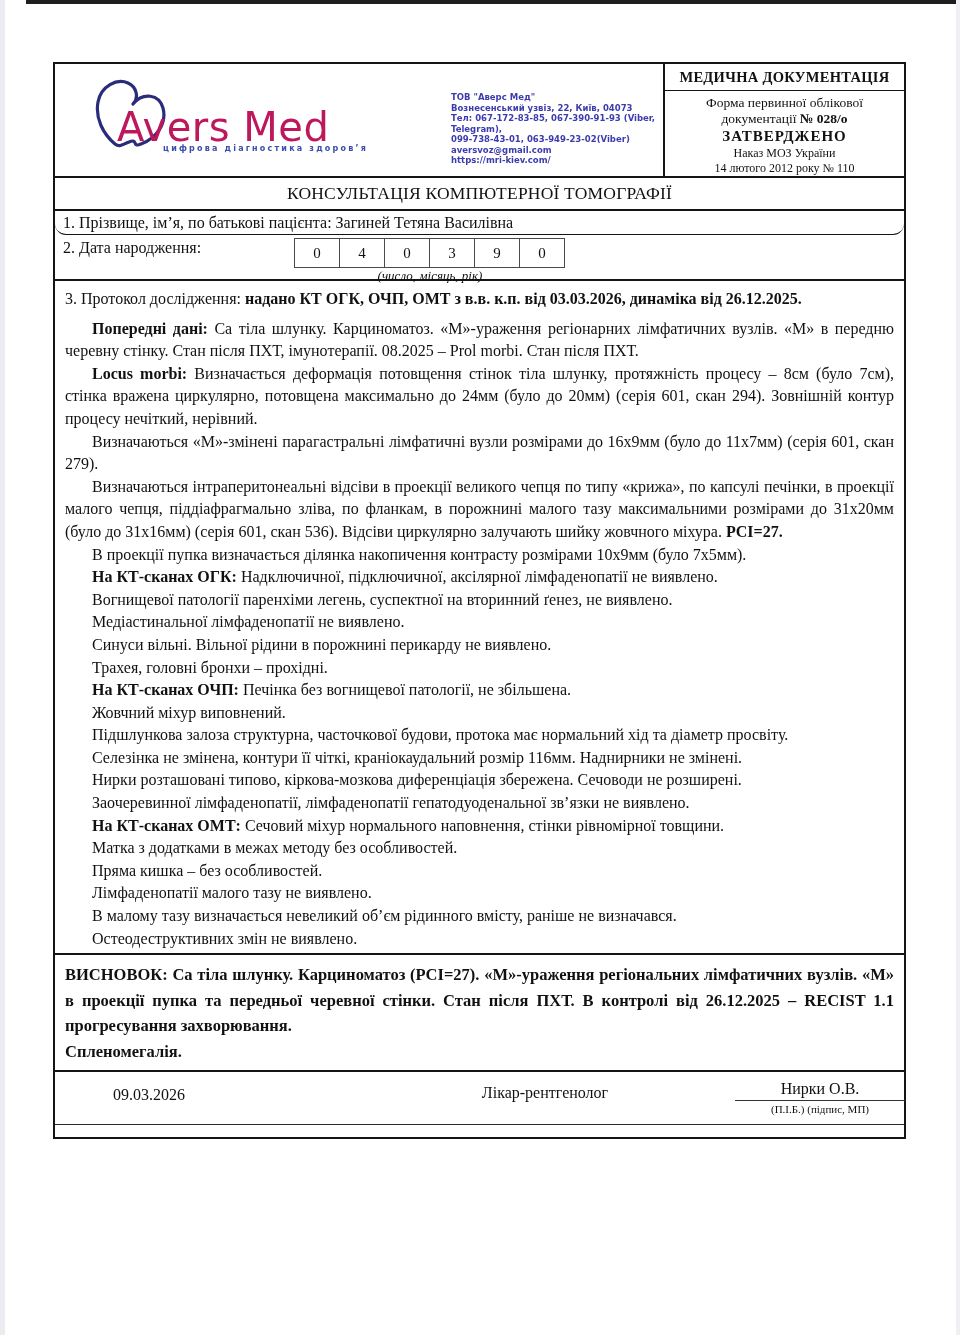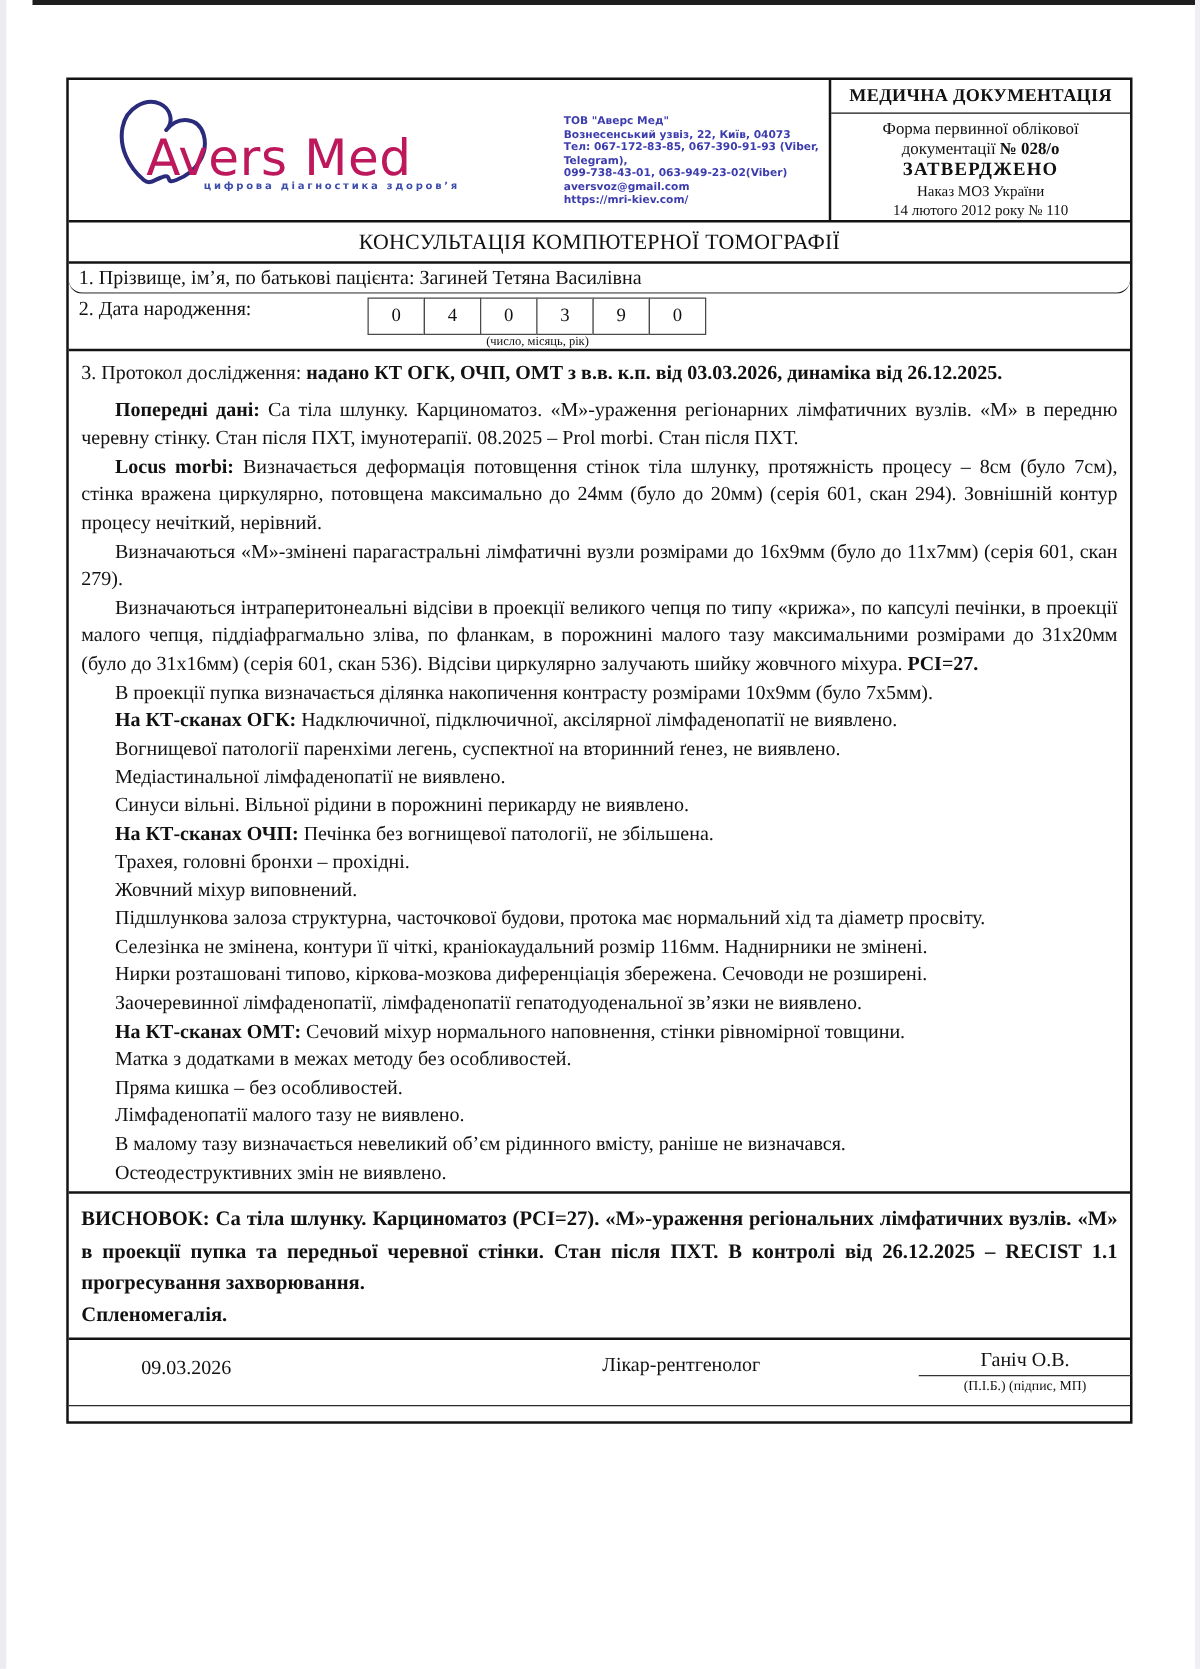--- a/index.html
+++ b/index.html
@@ -61,21 +61,21 @@
     position:relative;height:46px;border-bottom:2px solid #141414;box-sizing:border-box;
   }
   .row2-label{position:absolute;left:8px;top:4px;font-size:16px;}
   .dob-boxes{position:absolute;left:240px;top:3px;display:flex;}
   .digit-box{
     width:44px;height:28px;border:1px solid #4a4a4a;margin-left:-1px;
     display:flex;align-items:center;justify-content:center;font-size:15px;
     background:#fff;
   }
   .dob-caption{
-    position:absolute;left:240px;top:33px;width:270px;text-align:center;font-size:10px;
+    position:absolute;left:240px;top:33px;width:270px;text-align:center;font-size:13px;font-style:italic;
   }
 
   
   .protocol{padding:7px 10px 3px 10px;font-size:16px;line-height:22.6px;}
   .protocol p{margin:0;text-align:justify;}
   .p-intro{margin-bottom:7px !important;}
   .para{text-indent:27px;}
 
   
   .conclusion{
@@ -154,22 +154,22 @@
     <div>
         <p class="para"><b>Попередні дані:</b> Са тіла шлунку. Карциноматоз. «М»-ураження регіонарних лімфатичних вузлів. «М» в передню черевну стінку. Стан після ПХТ, імунотерапії. 08.2025 – Prol morbi. Стан після ПХТ.</p>
         <p class="para"><b>Locus morbi:</b> Визначається деформація потовщення стінок тіла шлунку, протяжність процесу – 8см (було 7см), стінка вражена циркулярно, потовщена максимально до 24мм (було до 20мм) (серія 601, скан 294). Зовнішній контур процесу нечіткий, нерівний.</p>
         <p class="para">Визначаються «М»-змінені парагастральні лімфатичні вузли розмірами до 16х9мм (було до 11х7мм) (серія 601, скан 279).</p>
         <p class="para">Визначаються інтраперитонеальні відсіви в проекції великого чепця по типу «крижа», по капсулі печінки, в проекції малого чепця, піддіафрагмально зліва, по фланкам, в порожнині малого тазу максимальними розмірами до 31х20мм (було до 31х16мм) (серія 601, скан 536). Відсіви циркулярно залучають шийку жовчного міхура. <b>PCI=27.</b></p>
         <p class="para">В проекції пупка визначається ділянка накопичення контрасту розмірами 10х9мм (було 7х5мм).</p>
         <p class="para"><b>На КТ-сканах ОГК:</b> Надключичної, підключичної, аксілярної лімфаденопатії не виявлено.</p>
         <p class="para">Вогнищевої патології паренхіми легень, суспектної на вторинний ґенез, не виявлено.</p>
         <p class="para">Медіастинальної лімфаденопатії не виявлено.</p>
         <p class="para">Синуси вільні. Вільної рідини в порожнині перикарду не виявлено.</p>
+        <p class="para">Трахея, головні бронхи – прохідні.</p>
         <p class="para"><b>На КТ-сканах ОЧП:</b> Печінка без вогнищевої патології, не збільшена.</p>
-        <p class="para">Трахея, головні бронхи – прохідні.</p>
         <p class="para">Жовчний міхур виповнений.</p>
         <p class="para">Підшлункова залоза структурна, часточкової будови, протока має нормальний хід та діаметр просвіту.</p>
         <p class="para">Селезінка не змінена, контури її чіткі, краніокаудальний розмір 116мм. Наднирники не змінені.</p>
         <p class="para">Нирки розташовані типово, кіркова-мозкова диференціація збережена. Сечоводи не розширені.</p>
         <p class="para">Заочеревинної лімфаденопатії, лімфаденопатії гепатодуоденальної зв’язки не виявлено.</p>
         <p class="para"><b>На КТ-сканах ОМТ:</b> Сечовий міхур нормального наповнення, стінки рівномірної товщини.</p>
         <p class="para">Матка з додатками в межах методу без особливостей.</p>
         <p class="para">Пряма кишка – без особливостей.</p>
         <p class="para">Лімфаденопатії малого тазу не виявлено.</p>
         <p class="para">В малому тазу визначається невеликий об’єм рідинного вмісту, раніше не визначався.</p>
@@ -179,19 +179,19 @@
 
   <div class="conclusion">
     <p>ВИСНОВОК: Са тіла шлунку. Карциноматоз (PCI=27). «М»-ураження регіональних лімфатичних вузлів. «М» в проекції пупка та передньої черевної стінки. Стан після ПХТ. В контролі від 26.12.2025 – RECIST 1.1 прогресування захворювання.</p>
     <p>Спленомегалія.</p>
   </div>
 
   <div class="footer">
     <span class="footer-date">09.03.2026</span>
     <span class="footer-role">Лікар-рентгенолог</span>
     <span class="sig-block">
-      <span class="sig-name" style="display:block;">Ганіч О.В.</span>
+      <span class="sig-name" style="display:block;">Нирки О.В.</span>
       <span class="sig-caption" style="display:block;">(П.І.Б.) (підпис, МП)</span>
     </span>
   </div>
   <div class="footer-bottom-line"></div>
 
 </div>
 
 </body></html>

